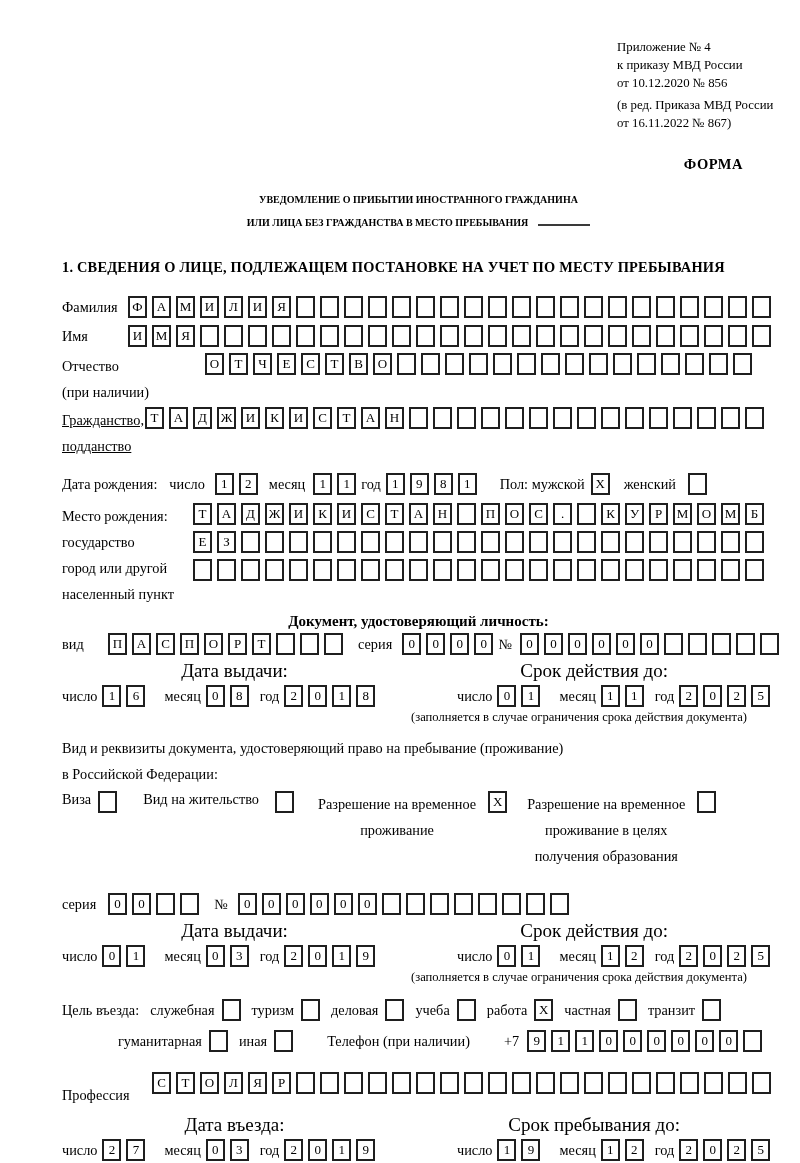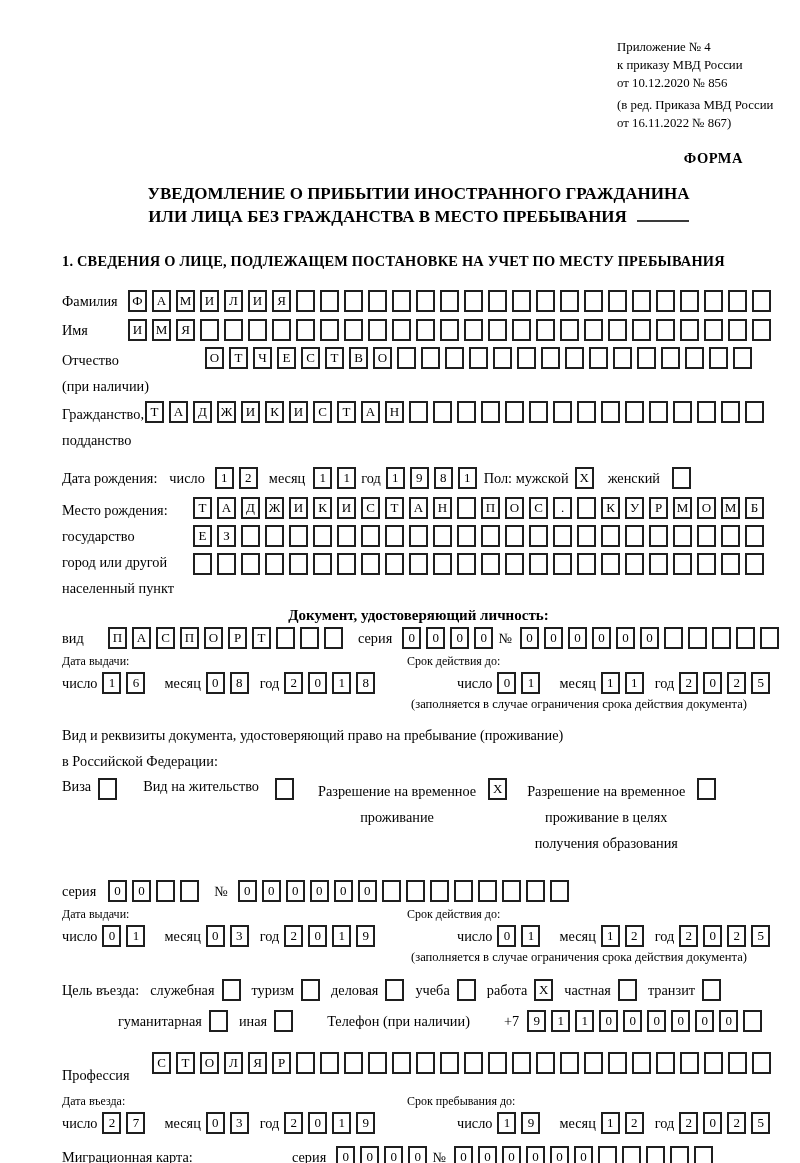--- a/index.html
+++ b/index.html
@@ -1,42 +1,42 @@
 <!DOCTYPE html>
 <html><head>
 <meta charset="utf-8">
 <style>
   html,body{margin:0;padding:0;background:#fff;}
   .page{position:relative;width:800px;height:1163px;background:#fff;overflow:hidden;
         font-family:"Liberation Serif","DejaVu Serif",serif;color:#000;}
   .content{padding:38px 25px 0 62px;}
   .hdr{margin-left:555px;width:200px;font-size:12.8px;line-height:18px;white-space:nowrap;}
   .hdr .gap{margin-top:4px;}
-  .forma{margin-top:18px;margin-right:32px;text-align:right;font-weight:bold;font-size:14.5px;letter-spacing:.5px;}
-  .title{margin-top:15px;text-align:center;font-weight:bold;font-size:17px;line-height:23px;}
+  .forma{margin-top:24px;margin-right:32px;text-align:right;font-weight:bold;font-size:14.5px;letter-spacing:.5px;}
+  .title{margin-top:15px;text-align:center;font-weight:bold;font-size:10px;line-height:23px;}
   .blank{display:inline-block;width:52px;border-bottom:2px solid #3a3a3a;margin-left:10px;height:12px;}
   .sec{margin-top:25px;font-weight:bold;font-size:14.4px;letter-spacing:.2px;white-space:nowrap;}
   .frow{display:flex;align-items:flex-start;}
   .lbl{font-size:14.3px;line-height:22px;flex:none;}
   .ml2{line-height:26px;}
-  .lw66{width:66px;} .lw83{width:83px;} .lw143{width:143px;} .lw131{width:131px;font-family:Liberation Serif, serif;}
+  .lw66{width:66px;} .lw83{width:83px;text-decoration:underline;} .lw143{width:143px;} .lw131{width:131px;font-family:Liberation Serif, serif;}
   .lw46{width:46px;} .lw90{width:90px;margin-top:24px;} .lw110{width:110px;} .lw170{width:170px;}
   .cells{display:flex;flex:none;}
   .cell{flex:none;box-sizing:border-box;width:19px;height:22px;border:2px solid #1f1f1f;
         margin-right:5px;text-align:center;font-size:13px;line-height:18px;
         font-family:"Liberation Serif","DejaVu Serif",serif;}
   .cbx{margin-right:0;}
   .stack{display:flex;flex-direction:column;}
   .rowgap6 > .cells{margin-bottom:6px;}
   .rowgap11 > .cells{margin-bottom:11px;}
   .dochead{margin-top:6px;text-align:center;font-weight:bold;font-size:15px;}
   .dates{display:flex;margin-top:5px;}
   .dcol-l{width:345px;flex:none;}
   .dcol-r{flex:1;}
-  .dhead{font-size:12px;margin-bottom:3px;}
+  .dhead{font-size:19px;text-align:center;margin-bottom:3px;}
   .drow{display:flex;align-items:center;}
   .drow .dlbl{font-size:14.3px;margin-right:5px;}
   .drow .cells{margin-right:6px;}
   .indent50{padding-left:50px;}
   .note{margin-top:3px;text-align:right;padding-right:28px;font-size:12.6px;}
   .permits{display:flex;align-items:flex-start;margin-top:4px;font-size:14.3px;}
   .permits .blk{text-align:center;line-height:26px;}
   .purpose{display:flex;align-items:center;margin-top:14px;font-size:14.3px;}
   .purpose .cbx, .permits .cbx{margin-left:7px;}
   .popt{margin-left:11px;}
@@ -211,21 +211,21 @@
           <span class="cell">1</span>
           <span class="cell">1</span>
         </span>
     <span class="lbl" style="margin-right:5px">год</span>
     <span class="cells">
           <span class="cell">1</span>
           <span class="cell">9</span>
           <span class="cell">8</span>
           <span class="cell">1</span>
         </span>
-    <span class="lbl" style="margin-left:2px;margin-right:6px">Пол: мужской</span>
+    <span class="lbl" style="margin-left:18px;margin-right:6px">Пол: мужской</span>
     <span class="cell cbx">X</span>
     <span class="lbl" style="margin-left:14px;margin-right:12px">женский</span>
     <span class="cell cbx"></span>
   </div>
 
   <div class="frow" style="margin-top:8px">
     <span class="lbl ml2 lw131">
       <span>Место рождения:</span><br>
       <span>государство</span><br>
       <span>город или другой</span><br>

